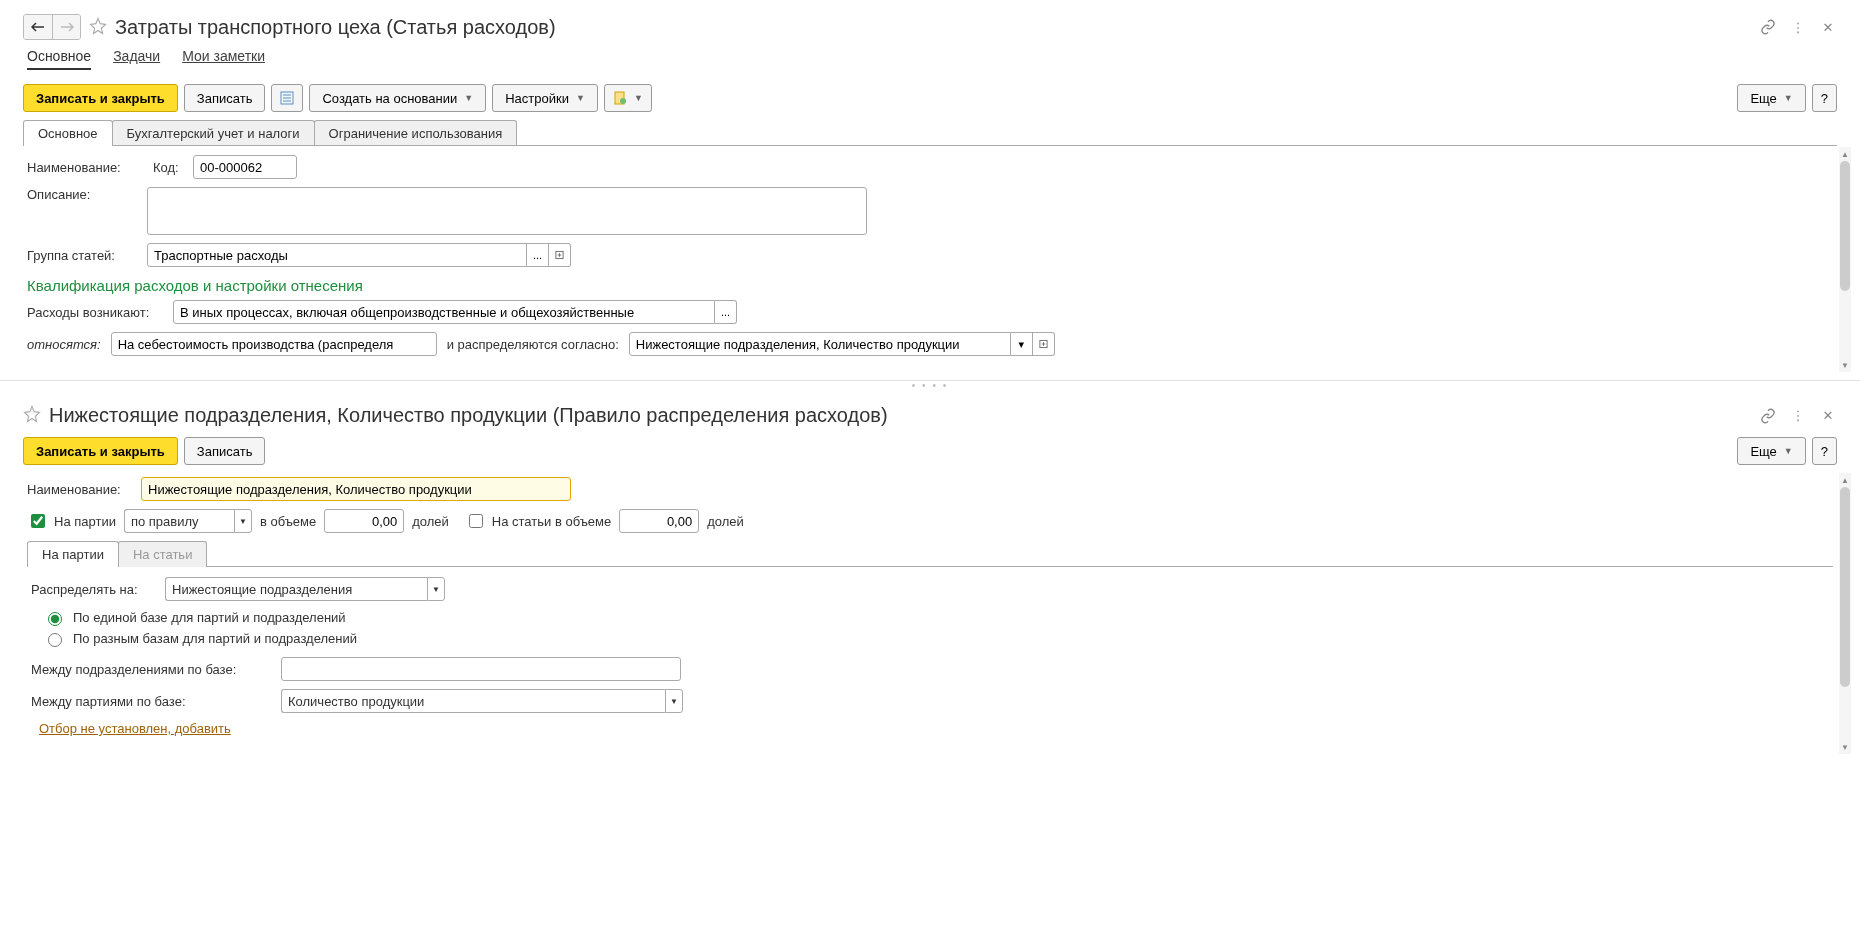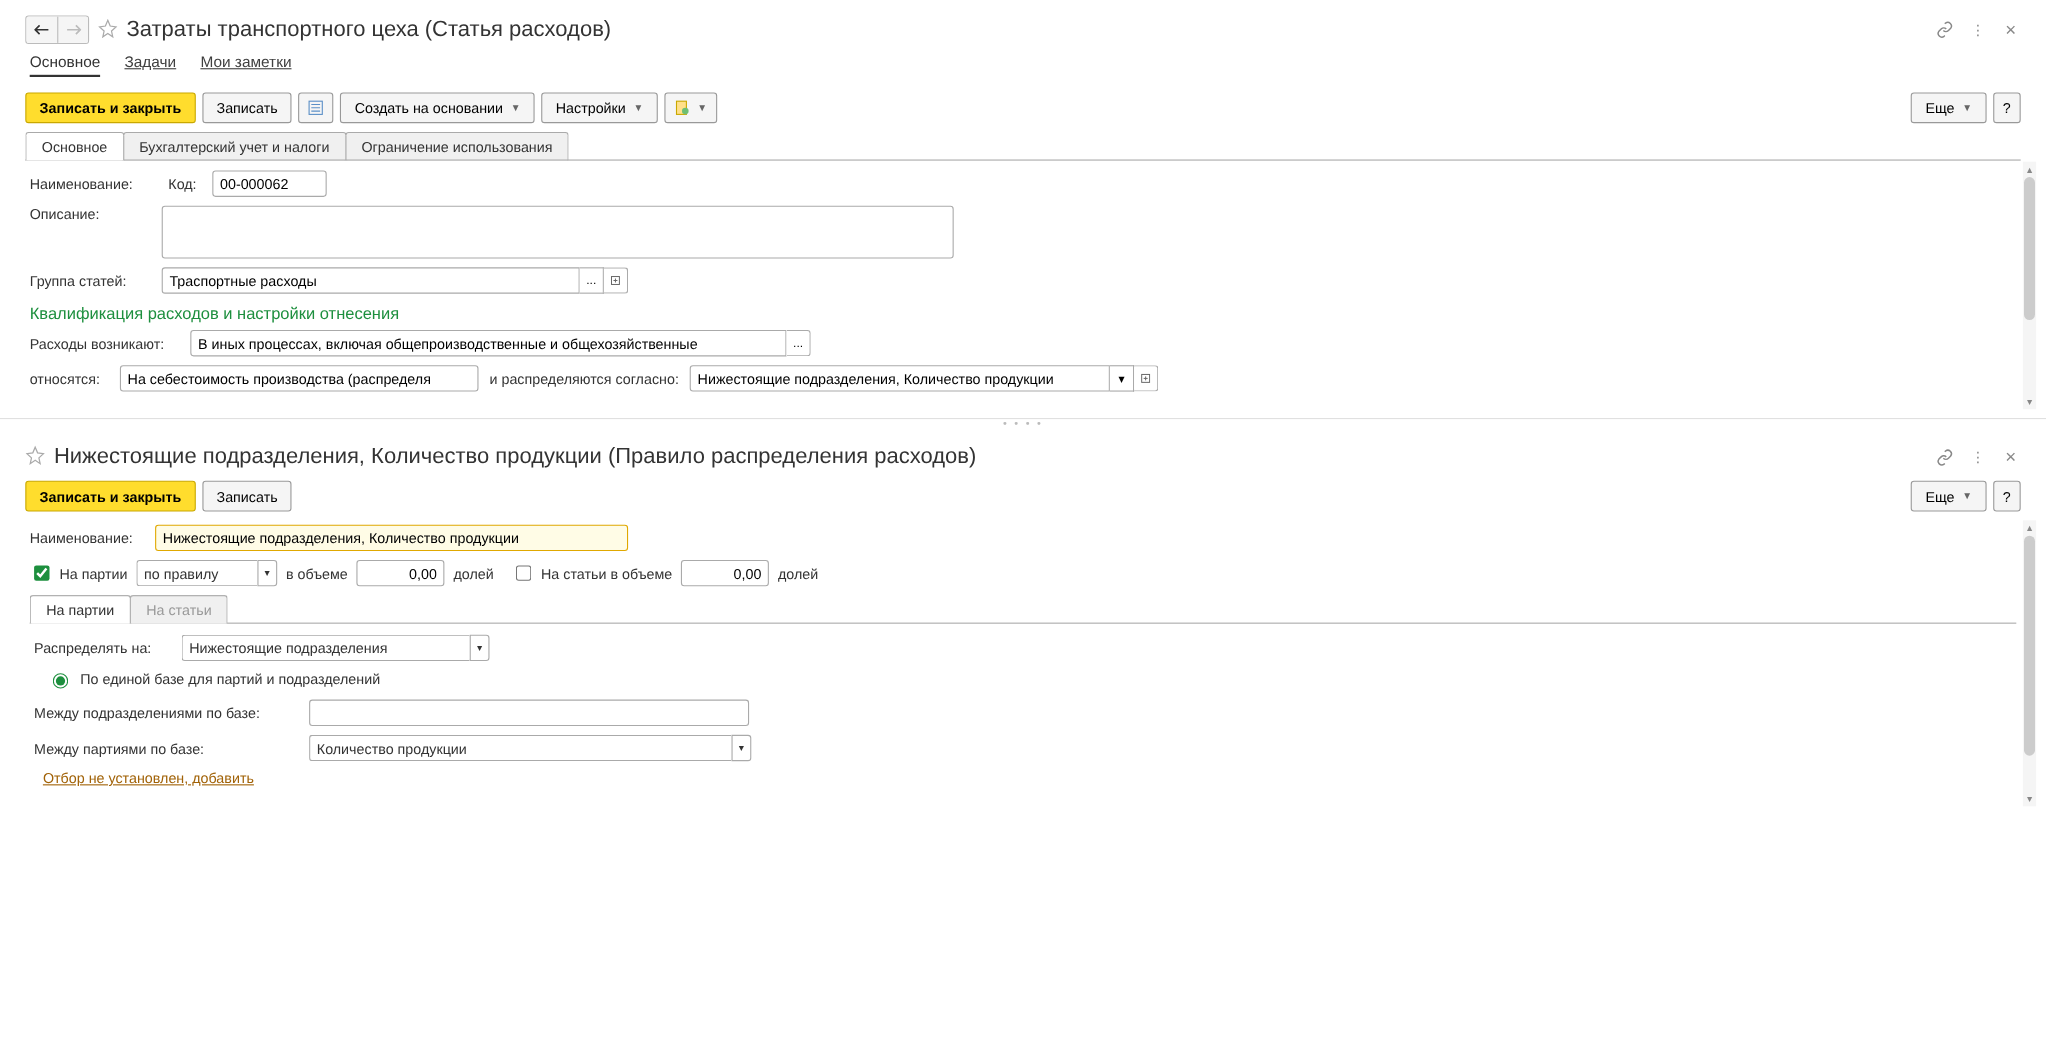--- a/index.html
+++ b/index.html
@@ -30,21 +30,21 @@
 
 .sub-tabs { display: flex; padding: 0 14px; }
 .sub-tab { border: 1px solid #aaa; border-bottom: none; padding: 5px 14px; background: #f0f0f0; cursor: pointer; font-size: 13px; margin-right: -1px; border-radius: 3px 3px 0 0; }
 .sub-tab.active { background: #fff; position: relative; z-index: 2; }
 .sub-tabs-line { border-top: 1px solid #aaa; margin: 0 14px; position: relative; top: -1px; }
 
 .content-area { padding: 8px 18px; position: relative; }
 .form-row { display: flex; align-items: center; gap: 10px; margin-bottom: 8px; }
 .form-row.align-top { align-items: flex-start; }
 .form-label { min-width: 110px; font-size: 13px; color: #333; }
-.form-label.narrow { min-width: 72px; }
+.form-label.narrow { min-width: 72px; font-style: italic; }
 .form-label.wide { min-width: 136px; }
 .input-group { display: flex; align-items: stretch; }
 .text-input { border: 1px solid #aaa; height: 24px; padding: 0 6px; font-size: 13px; border-radius: 3px 0 0 3px; }
 .text-input.standalone { border-radius: 3px; }
 .input-btn { border: 1px solid #aaa; border-left: none; width: 22px; height: 24px; background: #fff; cursor: pointer; display: flex; align-items: center; justify-content: center; font-size: 11px; }
 .input-btn:last-child { border-radius: 0 3px 3px 0; }
 .textarea { border: 1px solid #aaa; width: 720px; height: 48px; padding: 4px 6px; font-size: 13px; border-radius: 3px; resize: none; }
 
 .section-title { color: #1d8f3e; font-size: 15px; margin: 10px 0 6px; }
 
@@ -292,20 +292,24 @@
         <div class="select-wrap">
           <div class="select-val" style="width:262px">Нижестоящие подразделения</div>
           <div class="select-caret">▼</div>
         </div>
       </div>
 
       <div class="radio-wrap">
         <input type="radio" class="rdo" name="basemode" checked="" style="">
         <span>По единой базе для партий и подразделений</span>
       </div>
+      <div class="radio-wrap">
+        <input type="radio" class="rdo" name="basemode" style="">
+        <span>По разным базам для партий и подразделений</span>
+      </div>
 
       <div class="form-row" style="margin-top:10px">
         <span class="form-label" style="min-width:240px">Между подразделениями по базе:</span>
         <input class="text-input standalone" style="width: 400px;">
       </div>
 
       <div class="form-row">
         <span class="form-label" style="min-width:240px">Между партиями по базе:</span>
         <div class="select-wrap">
           <div class="select-val" style="width:384px">Количество продукции</div>

